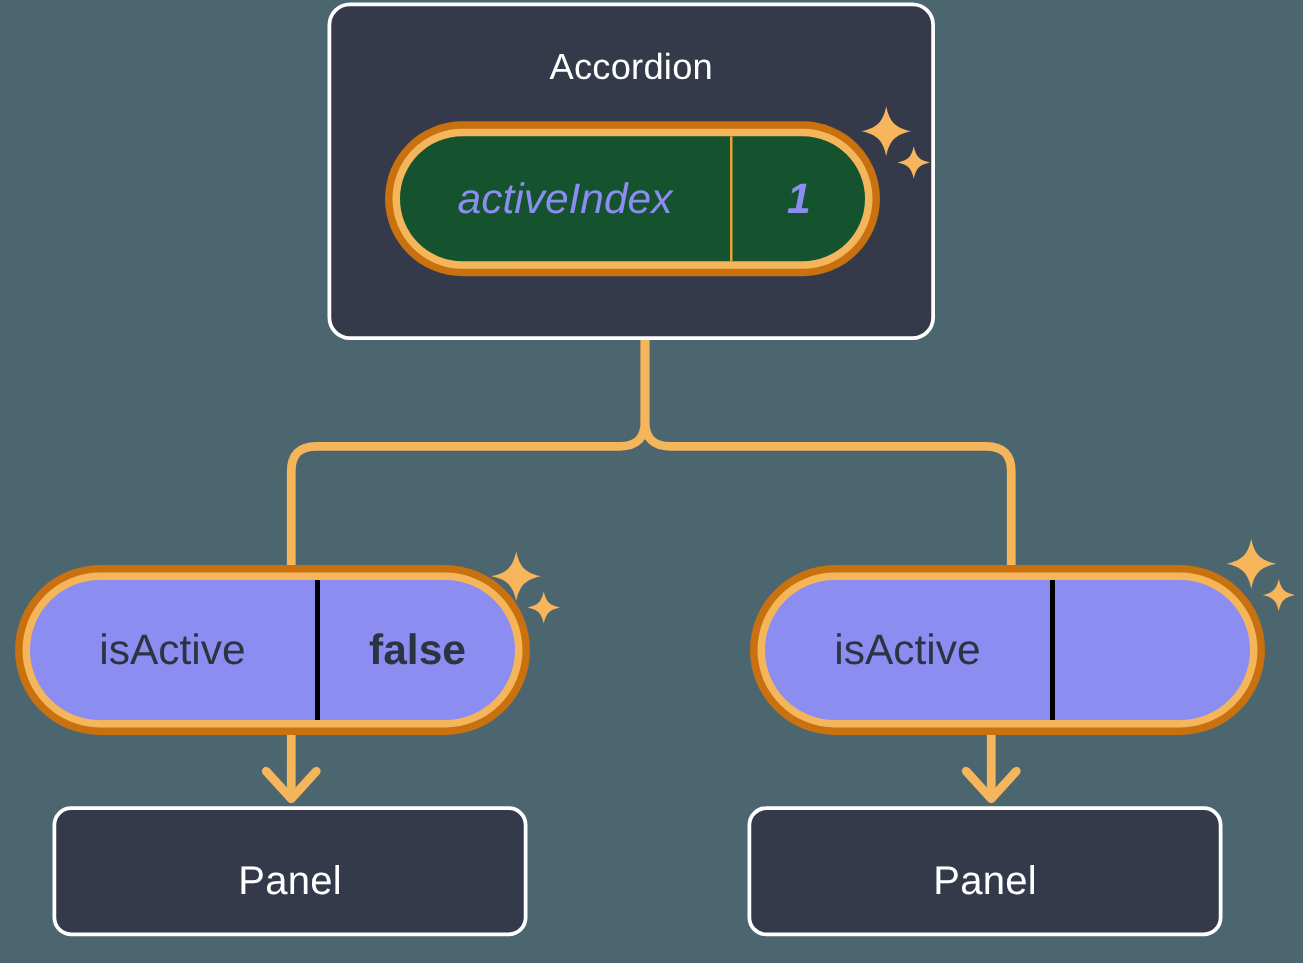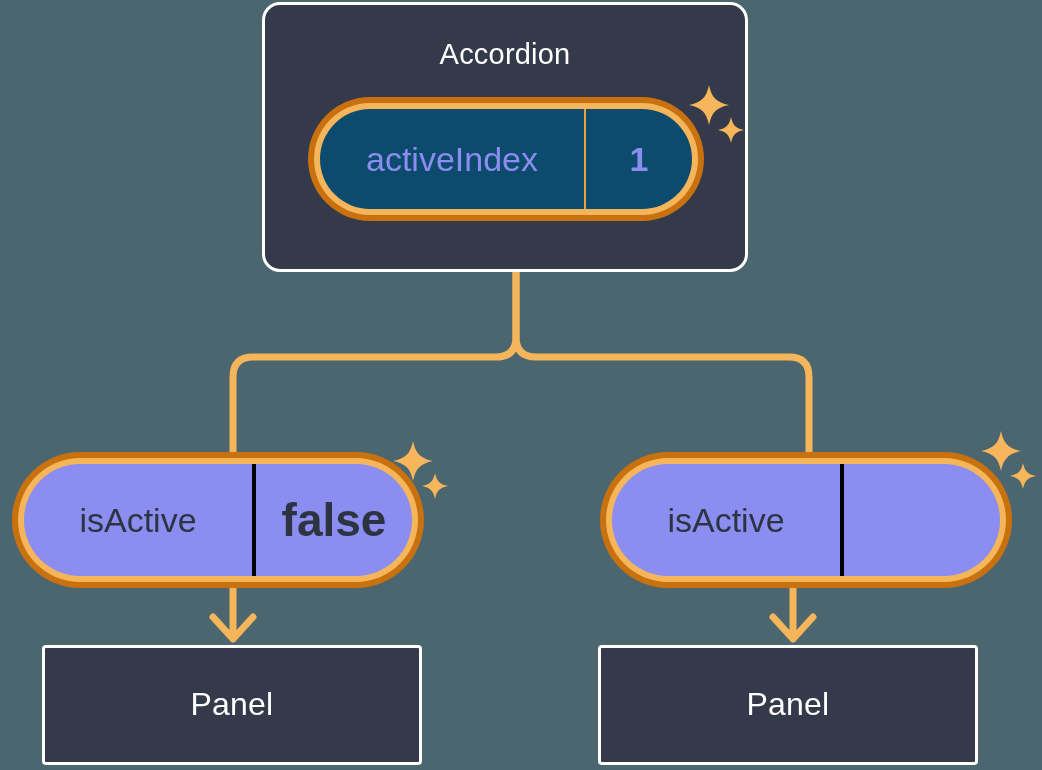--- a/index.html
+++ b/index.html
@@ -51,22 +51,22 @@
     font-size: 29px;
     font-weight: 400;
     letter-spacing: .2px;
     white-space: nowrap;
   }
   #accordion-box .comp-title { top: 33px; }
 
   .panel-box {
     top: 645px;
     width: 380px;
-    height: 120px;
-    border-radius: 4px;
+    height: 104px;
+    border-radius: 15px;
   }
   #panel-box-left  { left: 42px; }
   #panel-box-right { left: 598px; }
   .panel-box .comp-title {
     top: 38px;
     font-size: 32px;
   }
 
   
   .pill-outer {
@@ -101,21 +101,21 @@
     white-space: nowrap;
   }
 
   
   #pill-active-index {
     left: 308px;
     top: 97px;
     width: 396px;
     height: 124px;
   }
-  #pill-active-index .pill-inner { background: #0c4a6e; }
+  #pill-active-index .pill-inner { background: #14532d; font-style: italic; }
   #pill-active-index .pill-key {
     flex: 0 0 266px;
     color: #8b8df0;
     font-size: 34px;
     border-right: 2px solid #e8a23f;
   }
   #pill-active-index .pill-val {
     flex: 1 1 auto;
     color: #8b8df0;
     font-size: 34px;
@@ -133,21 +133,21 @@
   .pill-state .pill-inner { background: #8b8df0; }
   .pill-state .pill-key {
     flex: 0 0 232px;
     color: #2c3442;
     font-size: 34px;
     border-right: 4px solid #000000;
   }
   .pill-state .pill-val {
     flex: 1 1 auto;
     color: #2c3442;
-    font-size: 46px;
+    font-size: 34px;
     font-weight: 700;
   }
 
   
   .sparkle-group {
     position: absolute;
     pointer-events: none;
   }
   .sparkle { position: absolute; }
   #sparkles-accordion { left: 688px; top: 84px;  width: 70px; height: 70px; }

